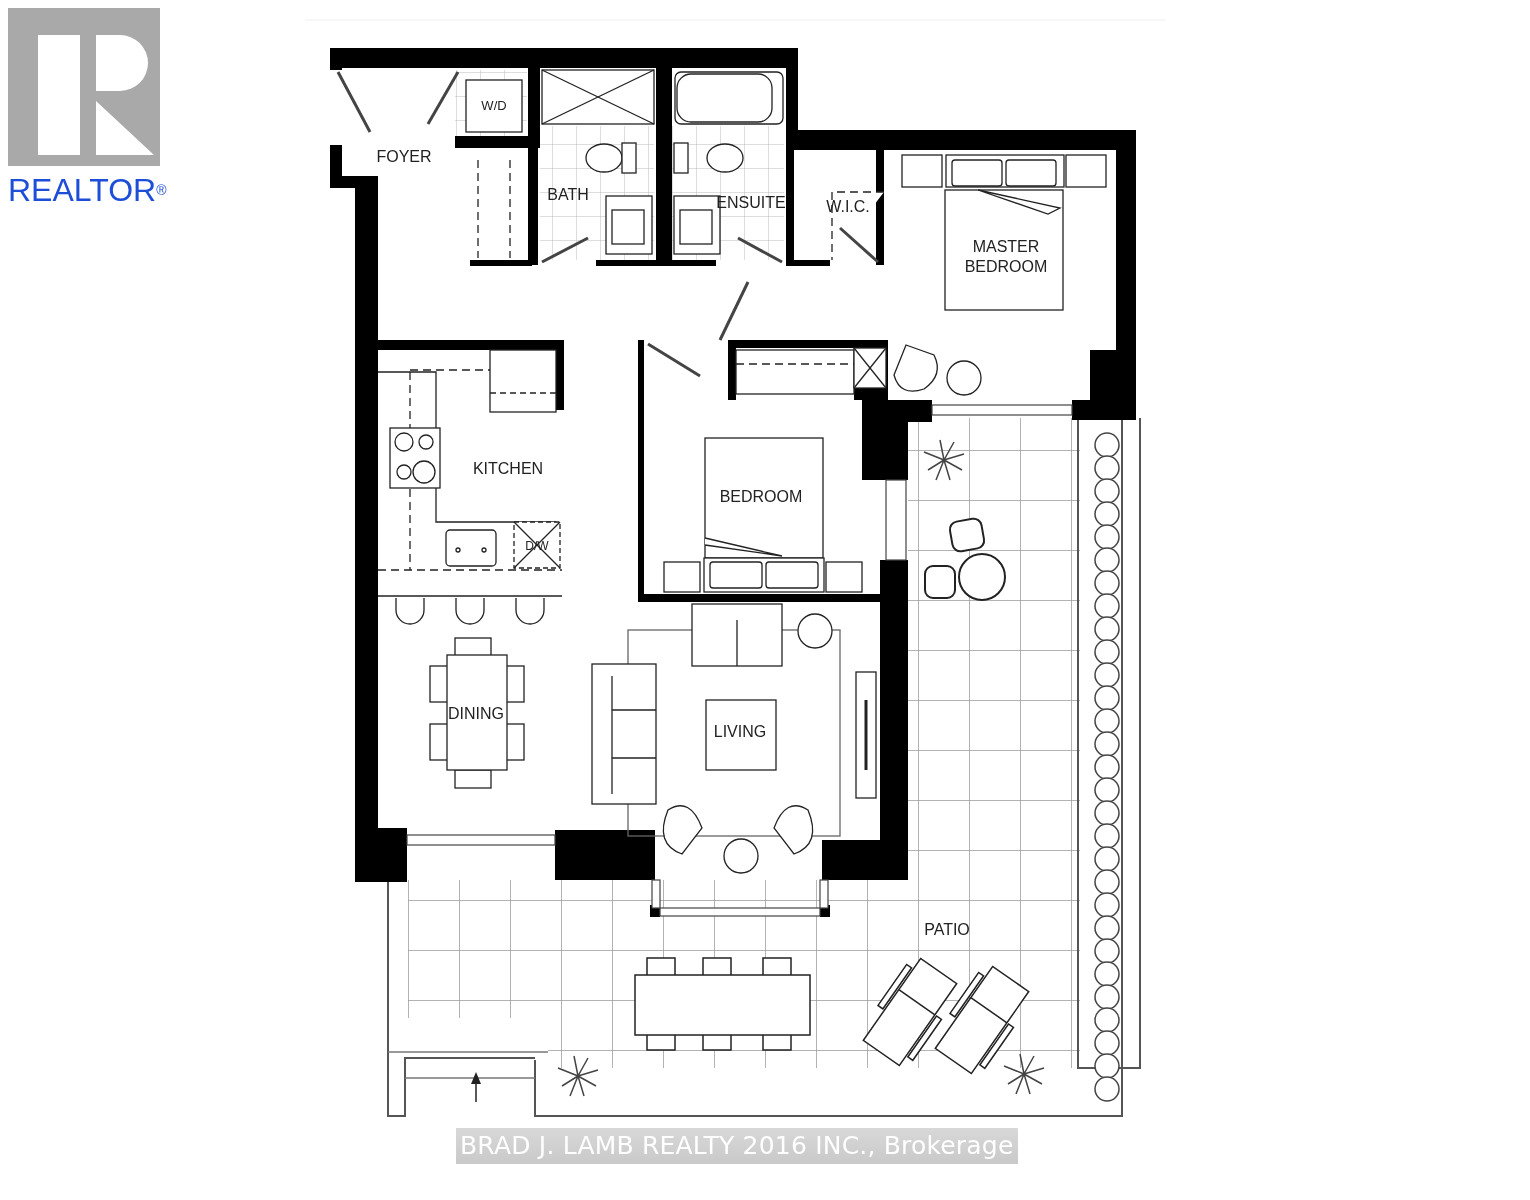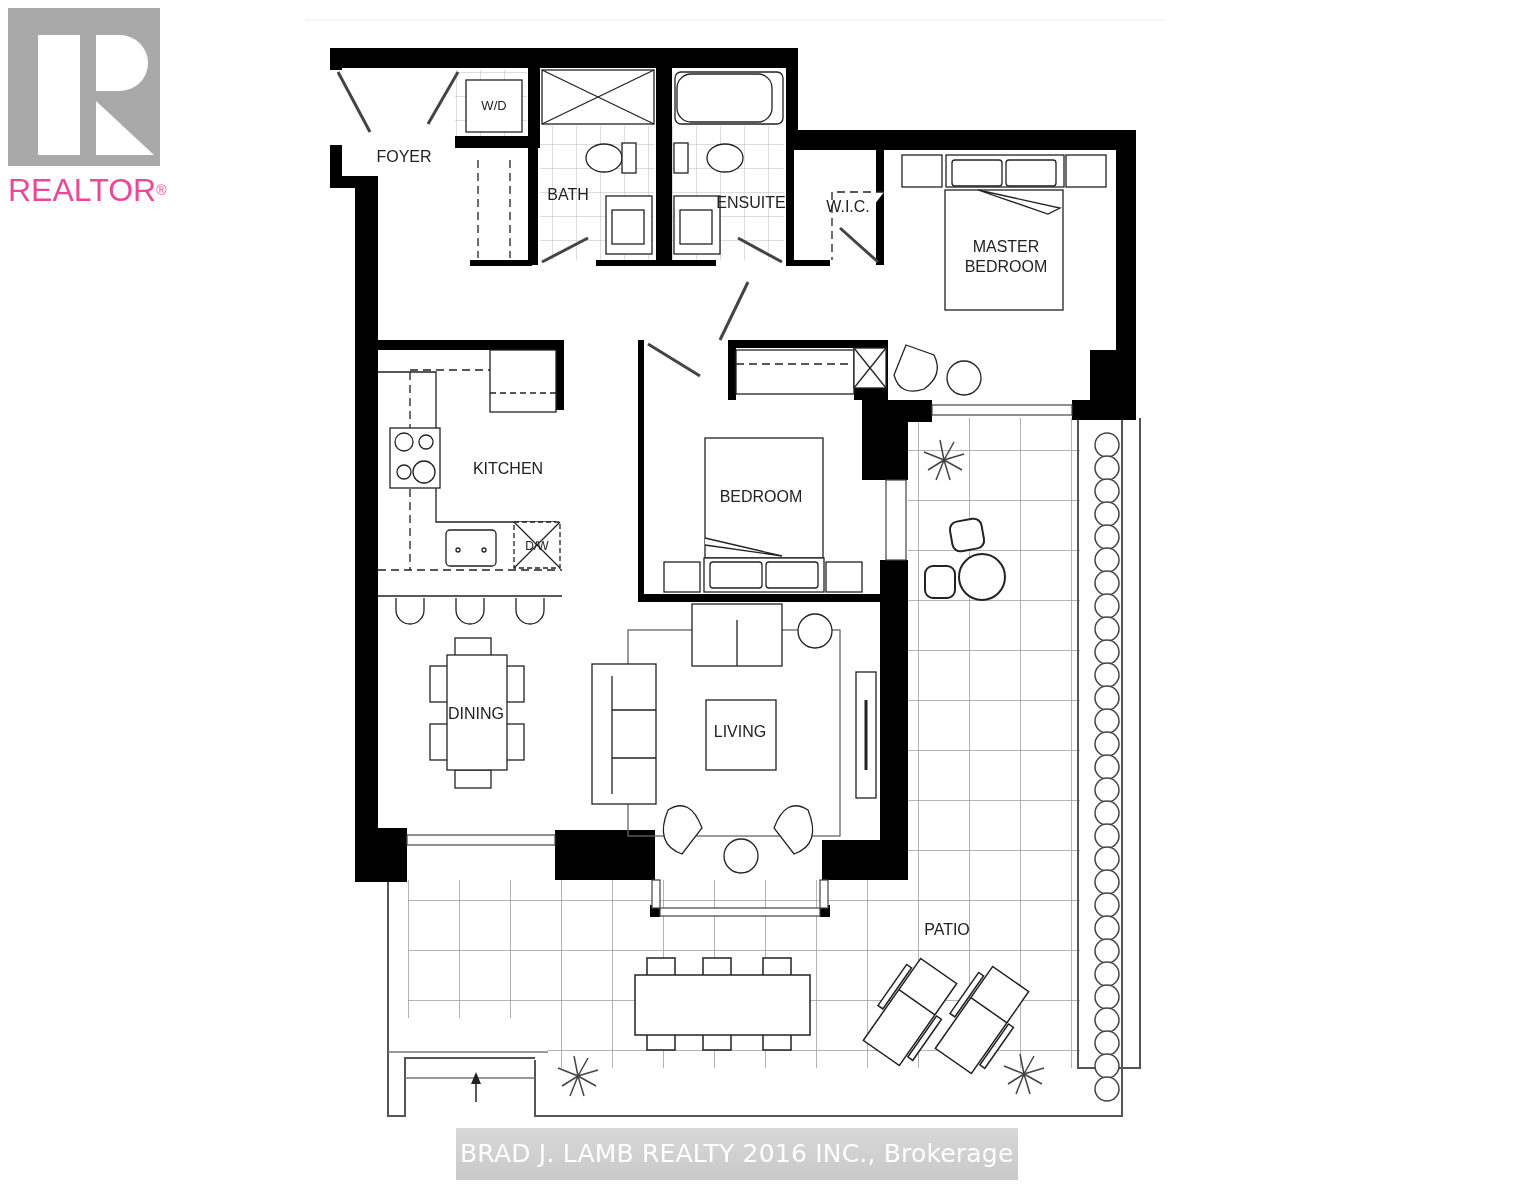--- a/index.html
+++ b/index.html
@@ -1,23 +1,23 @@
 <!DOCTYPE html>
 <html><head>
 <meta charset="utf-8">
 <style>
   html, body { margin:0; padding:0; background:#ffffff; }
   body { width:1530px; height:1200px; position:relative; overflow:hidden; font-family:"Liberation Sans", sans-serif; }
   .logo { position:absolute; left:8px; top:8px; width:152px; height:200px; }
   .logo-box { position:absolute; left:0; top:0; width:152px; height:158px; background:#a9a9a9; }
-  .logo-text { position:absolute; left:0; top:166px; font-size:32px; letter-spacing:0px; color:#ec4899; font-family:"Liberation Sans", sans-serif; line-height:32px; }
+  .logo-text { position:absolute; left:0; top:166px; font-size:32px; letter-spacing:0px; color:#1d4ed8; font-family:"Liberation Sans", sans-serif; line-height:32px; }
   .logo-text sup { font-size:14px; vertical-align:top; }
   svg.plan { position:absolute; left:0; top:0; }
   .room-label { font-family:"Liberation Sans", sans-serif; font-size:16px; fill:#222; text-anchor:middle; }
-  .brokerage { position:absolute; left:456px; top:1128px; height:36px; padding:8px 4px; font-family:"DejaVu Sans", sans-serif; font-size:25px; line-height:36px; color:#ffffff; background:linear-gradient(#d8d8d8,#c9c9c9); letter-spacing:0.2px; }
+  .brokerage { position:absolute; left:456px; top:1128px; height:36px; padding:0 4px; font-family:"DejaVu Sans", sans-serif; font-size:25px; line-height:36px; color:#ffffff; background:linear-gradient(#d8d8d8,#c9c9c9); letter-spacing:0.2px; }
 </style>
 </head>
 <body>
 
 <div class="logo">
   <div class="logo-box">
     <svg width="152" height="158" viewBox="0 0 152 158">
       <rect x="30" y="27" width="42" height="120" fill="#fff"></rect>
       <path d="M88 27 H112 A28 28 0 0 1 112 83 H88 Z" fill="#fff"></path>
       <polygon points="88,93 88,147 146,147" fill="#fff"></polygon>

